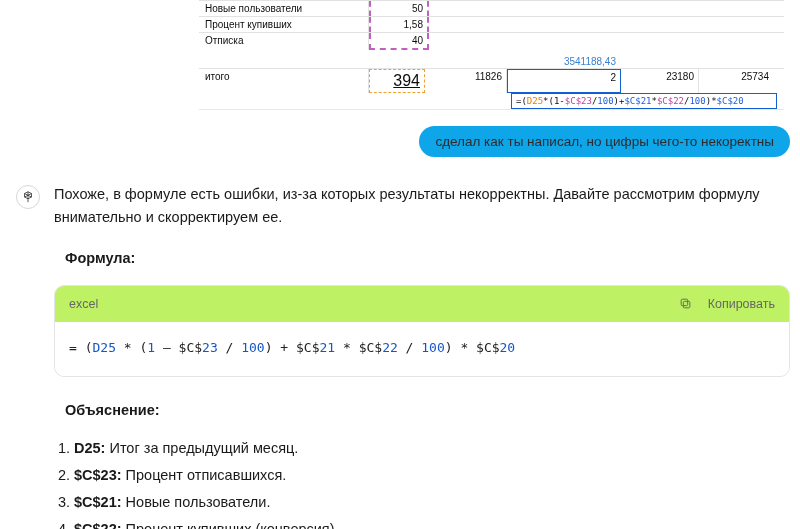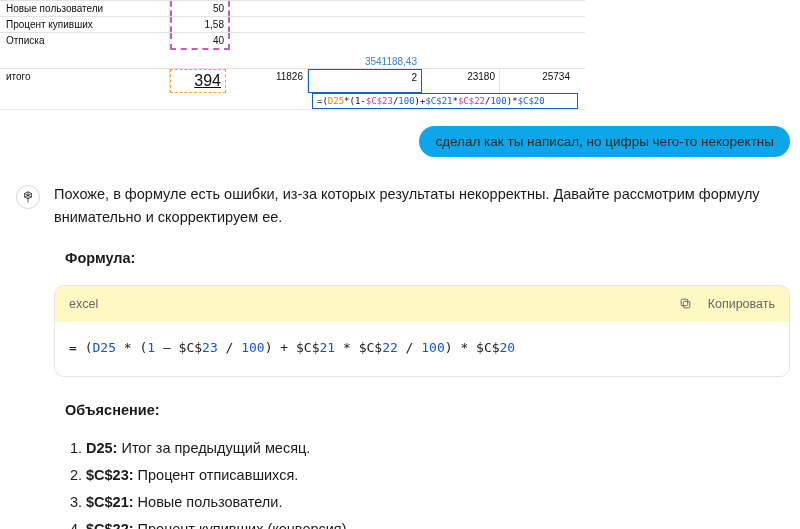--- a/index.html
+++ b/index.html
@@ -7,21 +7,22 @@
     font-family: -apple-system, BlinkMacSystemFont, "Segoe UI", Helvetica, Arial, sans-serif;
     background: #ffffff;
     color: #0d0d0d;
     font-size: 14px;
     width: 800px;
   }
 
   
   .shot-wrap {
     display: flex;
-    padding-right: 0;
+    justify-content: flex-end;
+    padding-right: 16px;
   }
   .shot {
     position: relative;
     width: 585px;
     height: 110px;
     background: #fff;
     border-bottom: 1px solid #e8e8e8;
     overflow: hidden;
   }
   .shot .cell-row {
@@ -98,37 +99,37 @@
     border-radius: 10px;
     overflow: hidden;
     margin-bottom: 22px;
     background: #f8f8f8;
   }
   .codeblock .hdr {
     display:flex; justify-content:space-between; align-items:center;
     padding: 8px 14px;
     font-size: 12.5px;
     color: #666;
-    background: #fef9c3;
+    background: #bef264;
   }
   .codeblock .copy { display:flex; align-items:center; gap:16px; cursor:pointer; }
   .codeblock .copy svg { width:13px; height:13px; }
   .codeblock pre {
     padding: 16px 14px 18px;
     font-family: ui-monospace, SFMono-Regular, Menlo, Consolas, monospace;
     font-size: 13px;
     color: #222;
     background: #fff;
     white-space: pre;
   }
   .codeblock pre .num { color: #1356c7; }
   .codeblock pre .cell { color: #1356c7; }
 
   .msg ol { padding-left: 20px; }
-  .msg ol li { margin: 4px 12px; font-size: 14.5px; }
+  .msg ol li { margin: 4px 0; font-size: 14.5px; }
   .msg ol li b { font-weight: 700; }
 </style>
 </head>
 <body>
 
 <div class="shot-wrap">
   <div class="shot">
     <div class="cell-row first">
       <div class="lbl">Новые пользователи</div>
       <div class="val pq">50</div>

